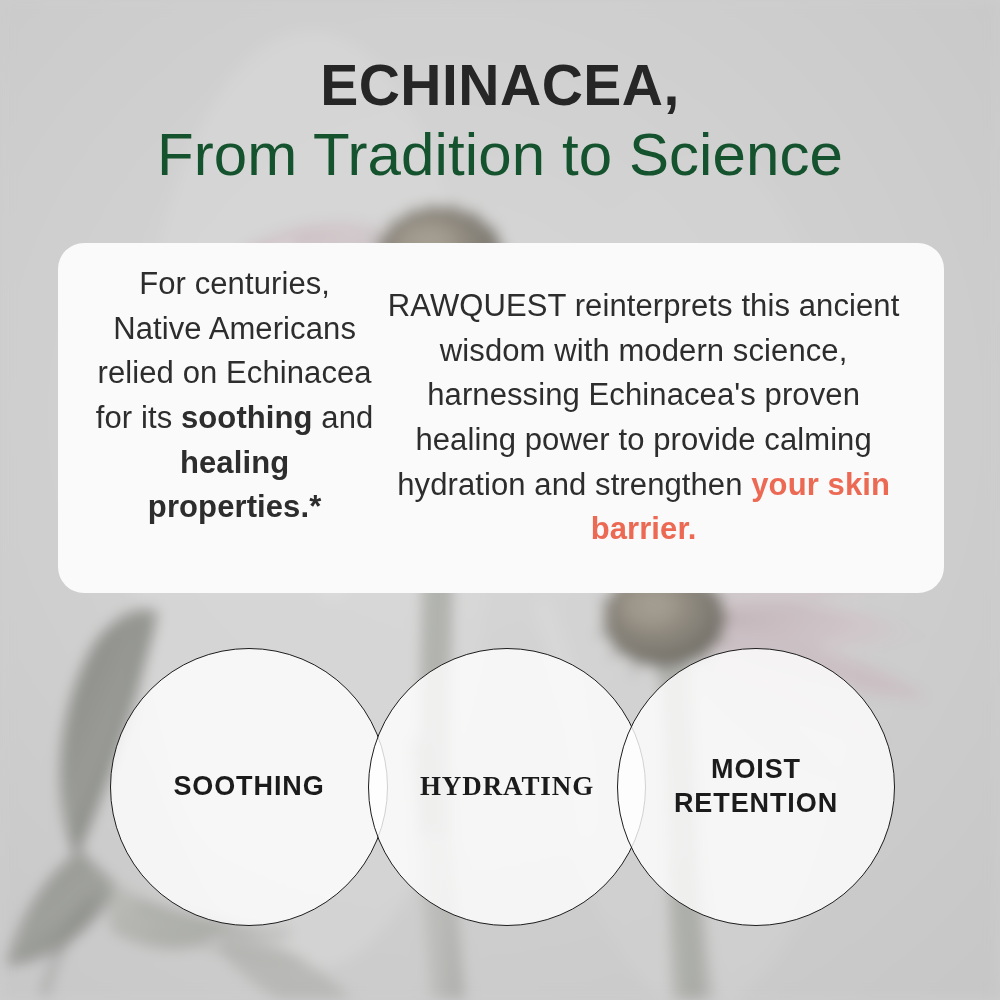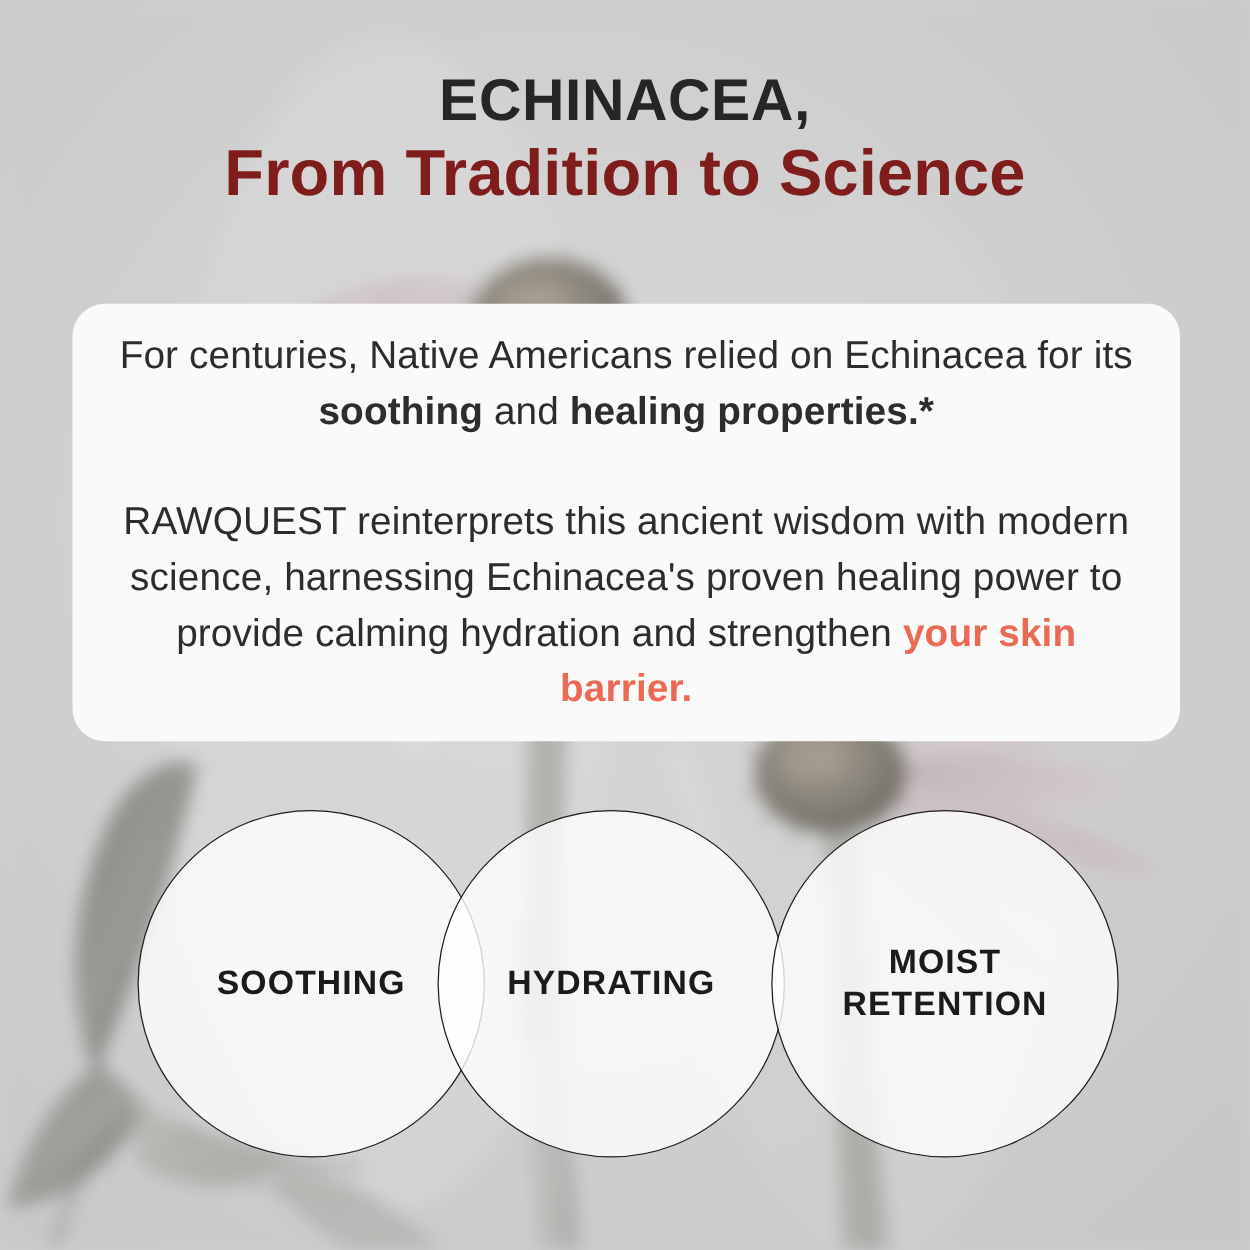--- a/index.html
+++ b/index.html
@@ -22,36 +22,36 @@
     filter: blur(7px) saturate(0.55);
   }
   #bg svg { position:absolute; left:-20px; top:-20px; width:1040px; height:1040px; }
 
   
   .head-wrap {
     position:absolute; left:0; top:56px; width:1000px;
     text-align:center; z-index:5;
   }
   .h-main {
-    font-size:47px; font-weight:bold; letter-spacing:0.5px;
+    font-size:57px; font-weight:bold; letter-spacing:0.5px;
     color:#262626; line-height:1.03;
   }
   .h-sub {
-    font-size:52px; font-weight:700; color:#7f1d1d;
+    font-size:60px; font-weight:400; color:#14532d;
     line-height:1.18; margin-top:5px; letter-spacing:0.1px;
   }
 
   
   #card {
     position:absolute; left:58px; top:243px;
     width:886px; height:350px;
     background:#fafafa;
     border-radius:26px;
     z-index:6;
-    display:flex; flex-direction:column;
+    display:flex; flex-direction:row;
     align-items:center; justify-content:center;
     padding:0 34px;
   }
   .para {
     text-align:center;
     color:#2d2d2d;
     font-size:31px;
     line-height:1.44;
     letter-spacing:0.1px;
   }
@@ -65,21 +65,21 @@
   .circ {
     position:absolute;
     width:278px; height:278px;
     top:0;
     border-radius:50%;
     border:1.6px solid #1d1d1d;
     background:rgba(255,255,255,0.80);
     display:flex; align-items:center; justify-content:center;
   }
   .circ.c1 { left:110px; }
-  .circ.c2 { left:350px; }
+  .circ.c2 { left:368px;font-family:Liberation Serif, serif; }
   .circ.c3 { left:617px; }
   .circ-label {
     font-size:27px; font-weight:bold;
     letter-spacing:0.9px;
     color:#1b1b1b;
     text-align:center;
     line-height:1.25;
     white-space:pre-line;
   }
 </style>

